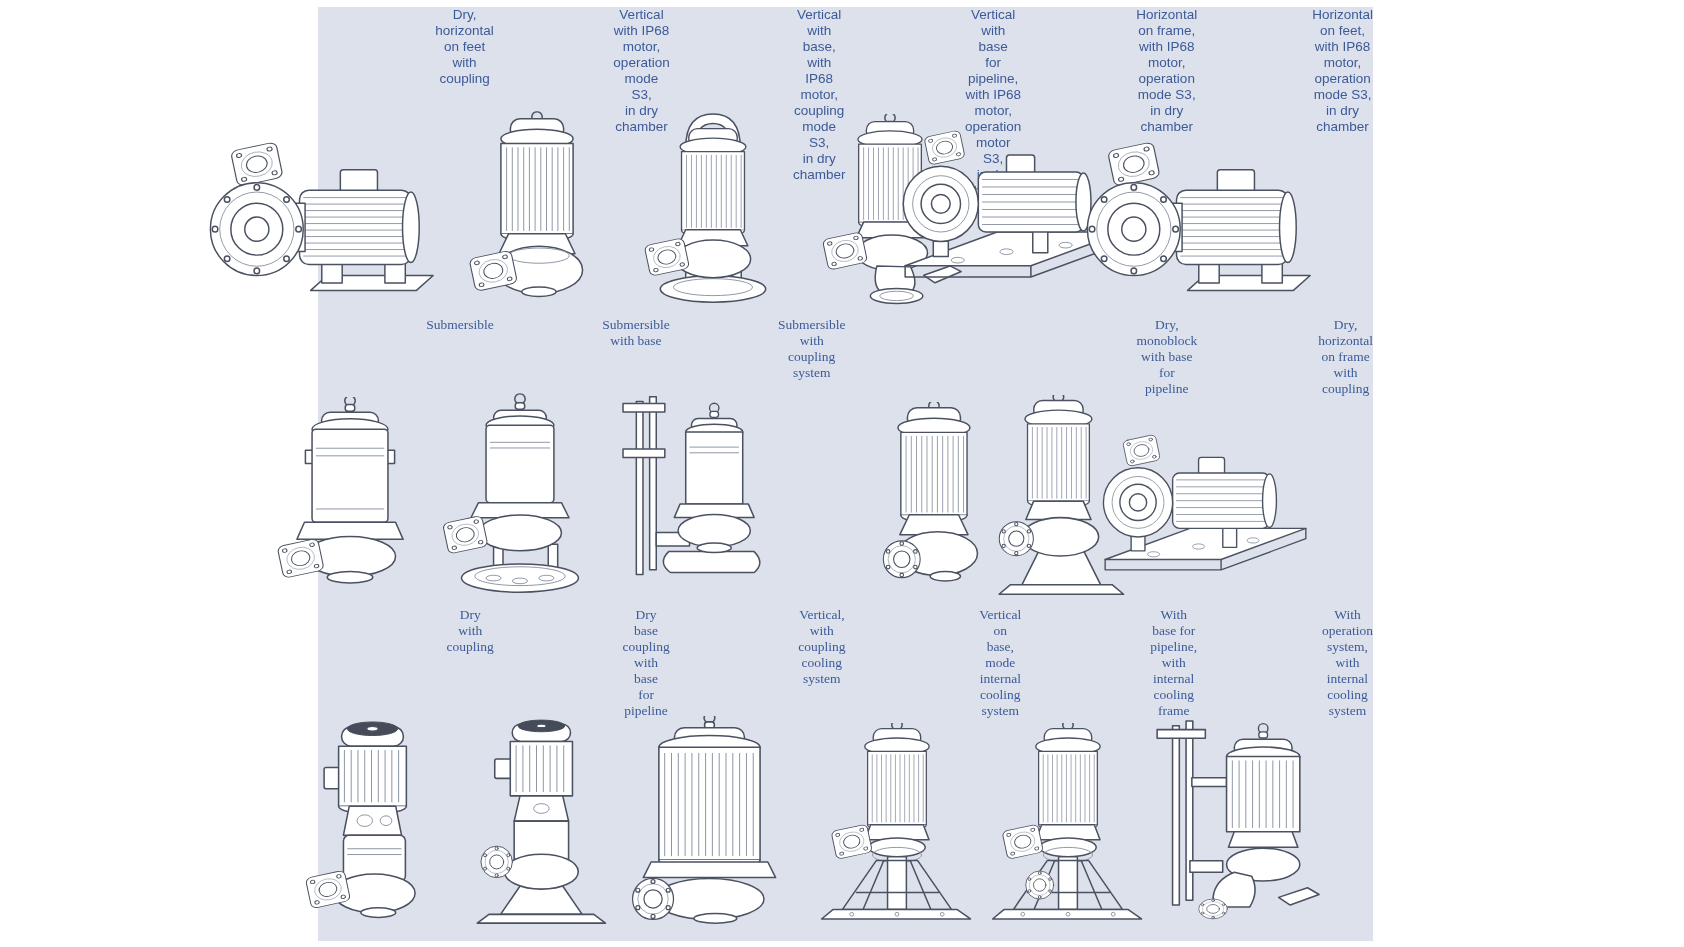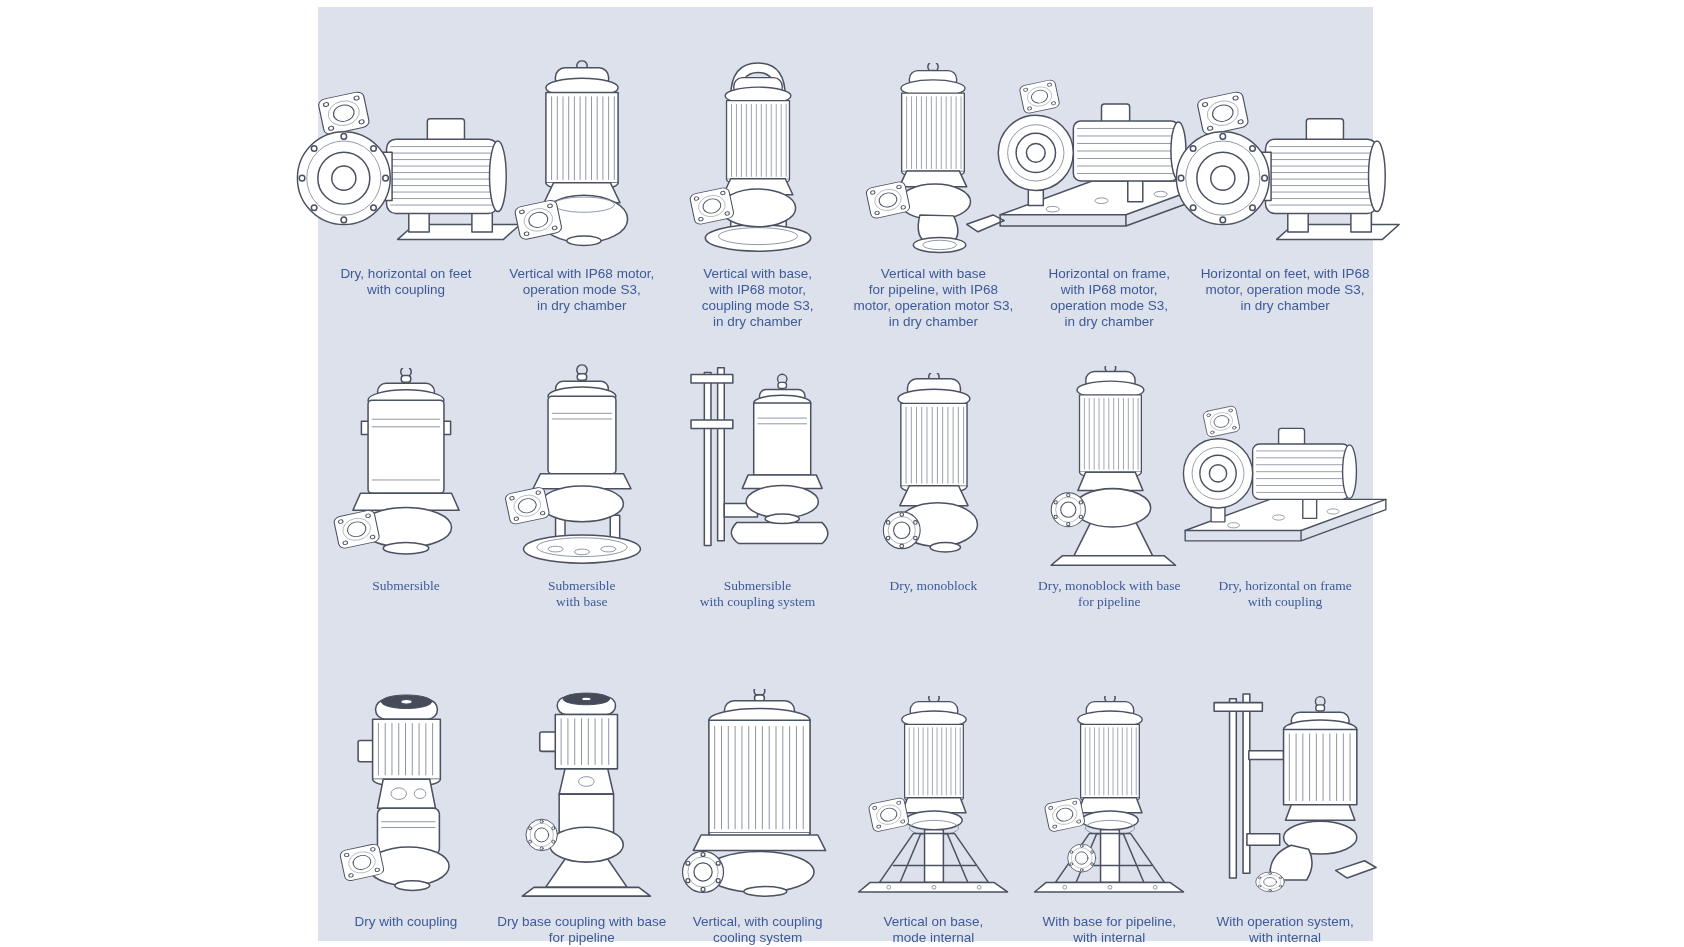--- a/index.html
+++ b/index.html
@@ -1,23 +1,23 @@
 <!DOCTYPE html>
 <html><head>
 <meta charset="utf-8">
 <title>Pump configurations</title>
 <style>
   html,body{margin:0;padding:0;background:#ffffff;}
   .page{position:relative;width:1684px;height:947px;background:#ffffff;overflow:hidden;
         font-family:"Liberation Sans", sans-serif;}
   .panel{position:absolute;left:318px;top:7px;width:1055px;height:934px;background:#dde1ec;}
   .row{display:flex;width:100%;}
-  .row1{height:310px;} .row2{height:290px;font-family:Liberation Serif, serif;} .row3{height:334px;}
-  .cell{flex:1 1 0;display:flex;flex-direction:column;justify-content:flex-start;
-        min-width:0;overflow:visible;margin-top:24px;}
+  .row1{height:310px;} .row2{height:290px;font-family:Liberation Serif, serif;} .row3{height:334px;font-family:Liberation Serif, serif;}
+  .cell{flex:1 1 0;display:flex;flex-direction:row;justify-content:flex-end;
+        min-width:0;overflow:visible;}
   .art{flex:1 1 auto;display:flex;align-items:flex-end;justify-content:center;
        overflow:visible;padding-bottom:6px;}
   .art svg{overflow:visible;flex:0 0 auto;}
   figure{margin:0;display:flex;flex-direction:column;height:100%;}
   figcaption{text-align:center;white-space:pre-line;color:#3c5a97;
              font-size:13.5px;line-height:16px;letter-spacing:0px;}
   .row1 figcaption{height:75px;} .row2 figcaption{height:53px;} .row3 figcaption{height:51px;}
   
   .ln{fill:#ffffff;stroke:#4a5160;stroke-width:1.6;stroke-linejoin:round;stroke-linecap:round;}
   .lnn{fill:none;stroke:#4a5160;stroke-width:1.6;stroke-linejoin:round;stroke-linecap:round;}
@@ -401,21 +401,20 @@
         </div>
         <figcaption>Submersible
 with coupling system</figcaption>
       </figure>
       <figure class="cell">
         <div class="art">
           <svg width="142" height="199" viewBox="0 0 150 210">
               <use href="#p-mono"></use>
             </svg>
         </div>
-        <figcaption>Dry, monoblock</figcaption>
       </figure>
       <figure class="cell">
         <div class="art">
           <svg width="158" height="206" viewBox="0 0 165 215">
               <use href="#p-mono-base"></use>
             </svg>
         </div>
         <figcaption>Dry, monoblock with base
 for pipeline</figcaption>
       </figure>

